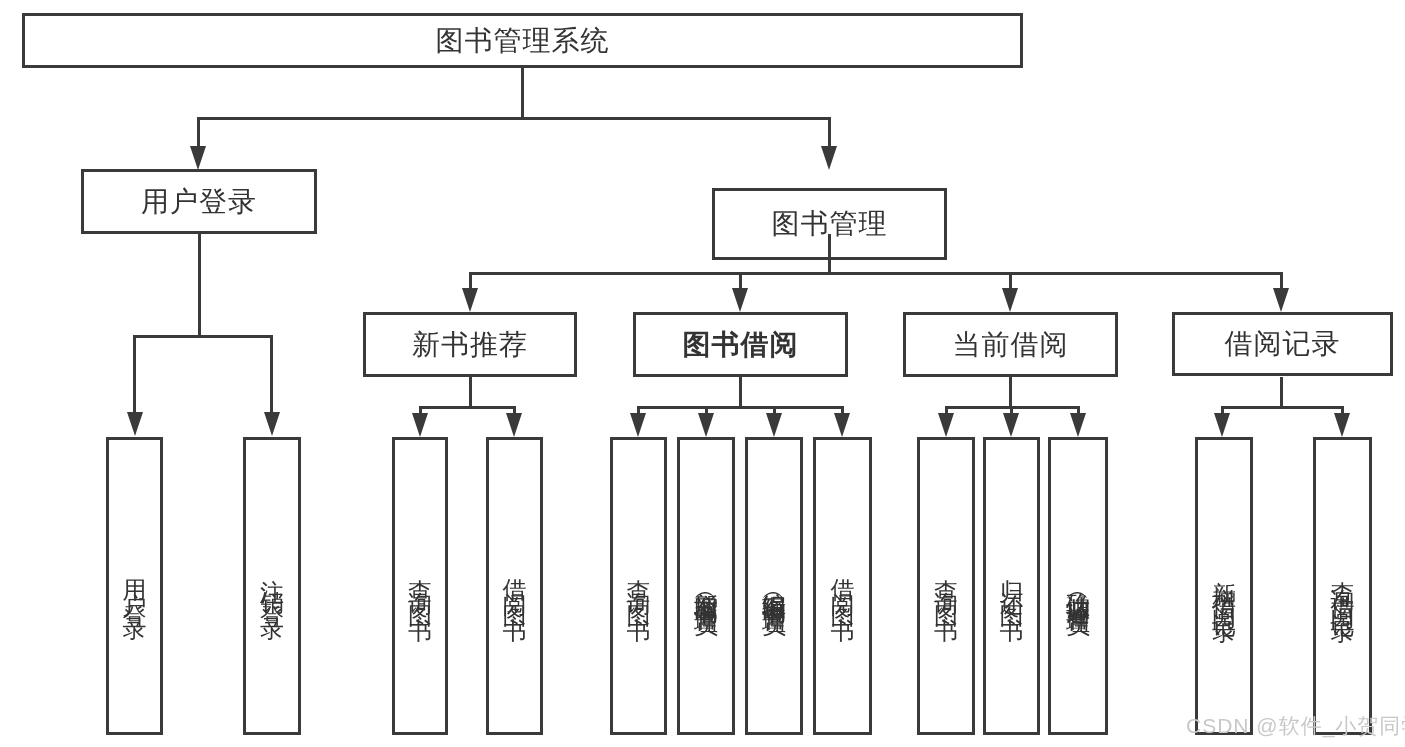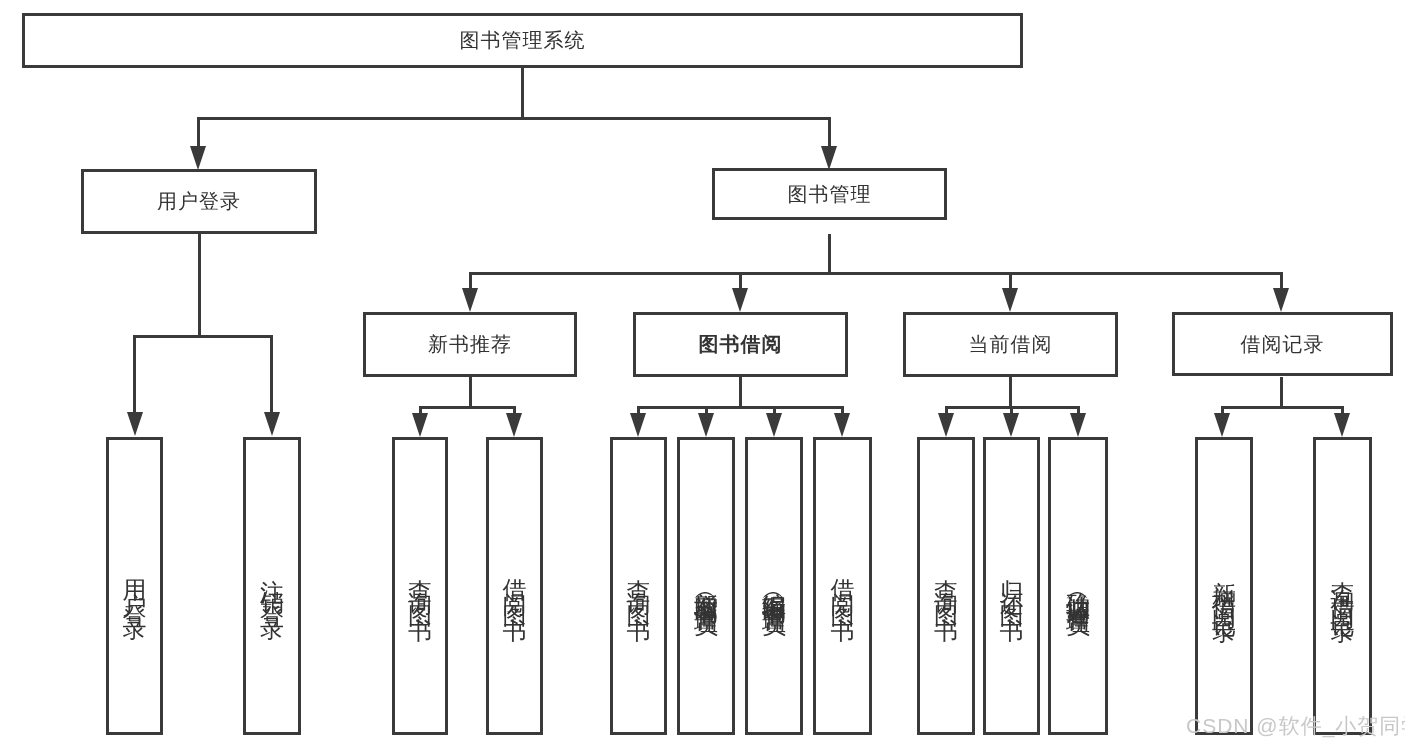--- a/index.html
+++ b/index.html
@@ -5,21 +5,21 @@
   html,body{margin:0;padding:0;background:#ffffff;}
   .canvas{
     position:relative;width:1405px;height:747px;background:var(--page_bg,#fff);
     font-family:"Liberation Sans","DejaVu Sans",sans-serif;color:var(--text,#333);
     overflow:hidden;
   }
   .hnode{
     position:absolute;box-sizing:border-box;background:var(--box_bg,#fff);
     border:3px solid var(--line,#3a3a3a);
     display:flex;align-items:center;justify-content:center;
-    font-size:20px;letter-spacing:1px;white-space:nowrap;
+    font-size:28px;letter-spacing:1px;white-space:nowrap;
   }
   .vnode{
     position:absolute;box-sizing:border-box;background:var(--box_bg,#fff);
     border:3px solid var(--line,#3a3a3a);
     display:flex;align-items:center;justify-content:center;
     font-size:24px;
   }
   .vnode span{writing-mode:vertical-rl;text-orientation:mixed;display:block;}
   .ls-lg span{letter-spacing:13px;}
   .ls-md span{letter-spacing:8px;}
@@ -39,21 +39,21 @@
 </style>
 </head>
 <body>
 
 <div class="canvas">
 
   <div class="hnode" style="left:22px;top:13px;width:1001px;height:55px;">图书管理系统</div>
 
   <div class="hnode" style="left:81px;top:169px;width:236px;height:65px;">用户登录</div>
 
-  <div class="hnode" style="left:712px;top:168px;width:235px;height:52px;">图书管理</div>
+  <div class="hnode" style="left:712px;top:188px;width:235px;height:72px;">图书管理</div>
 
   <div class="hnode" style="left:363px;top:312px;width:214px;height:65px;">新书推荐</div>
 
   <div class="hnode" style="left:633px;top:312px;width:215px;height:65px;font-weight:bold;">图书借阅</div>
 
   <div class="hnode" style="left:903px;top:312px;width:215px;height:65px;">当前借阅</div>
 
   <div class="hnode" style="left:1172px;top:312px;width:221px;height:64px;">借阅记录</div>
 
   <div class="vnode ls-lg" style="left:106px;top:437px;width:57px;height:298px;">

